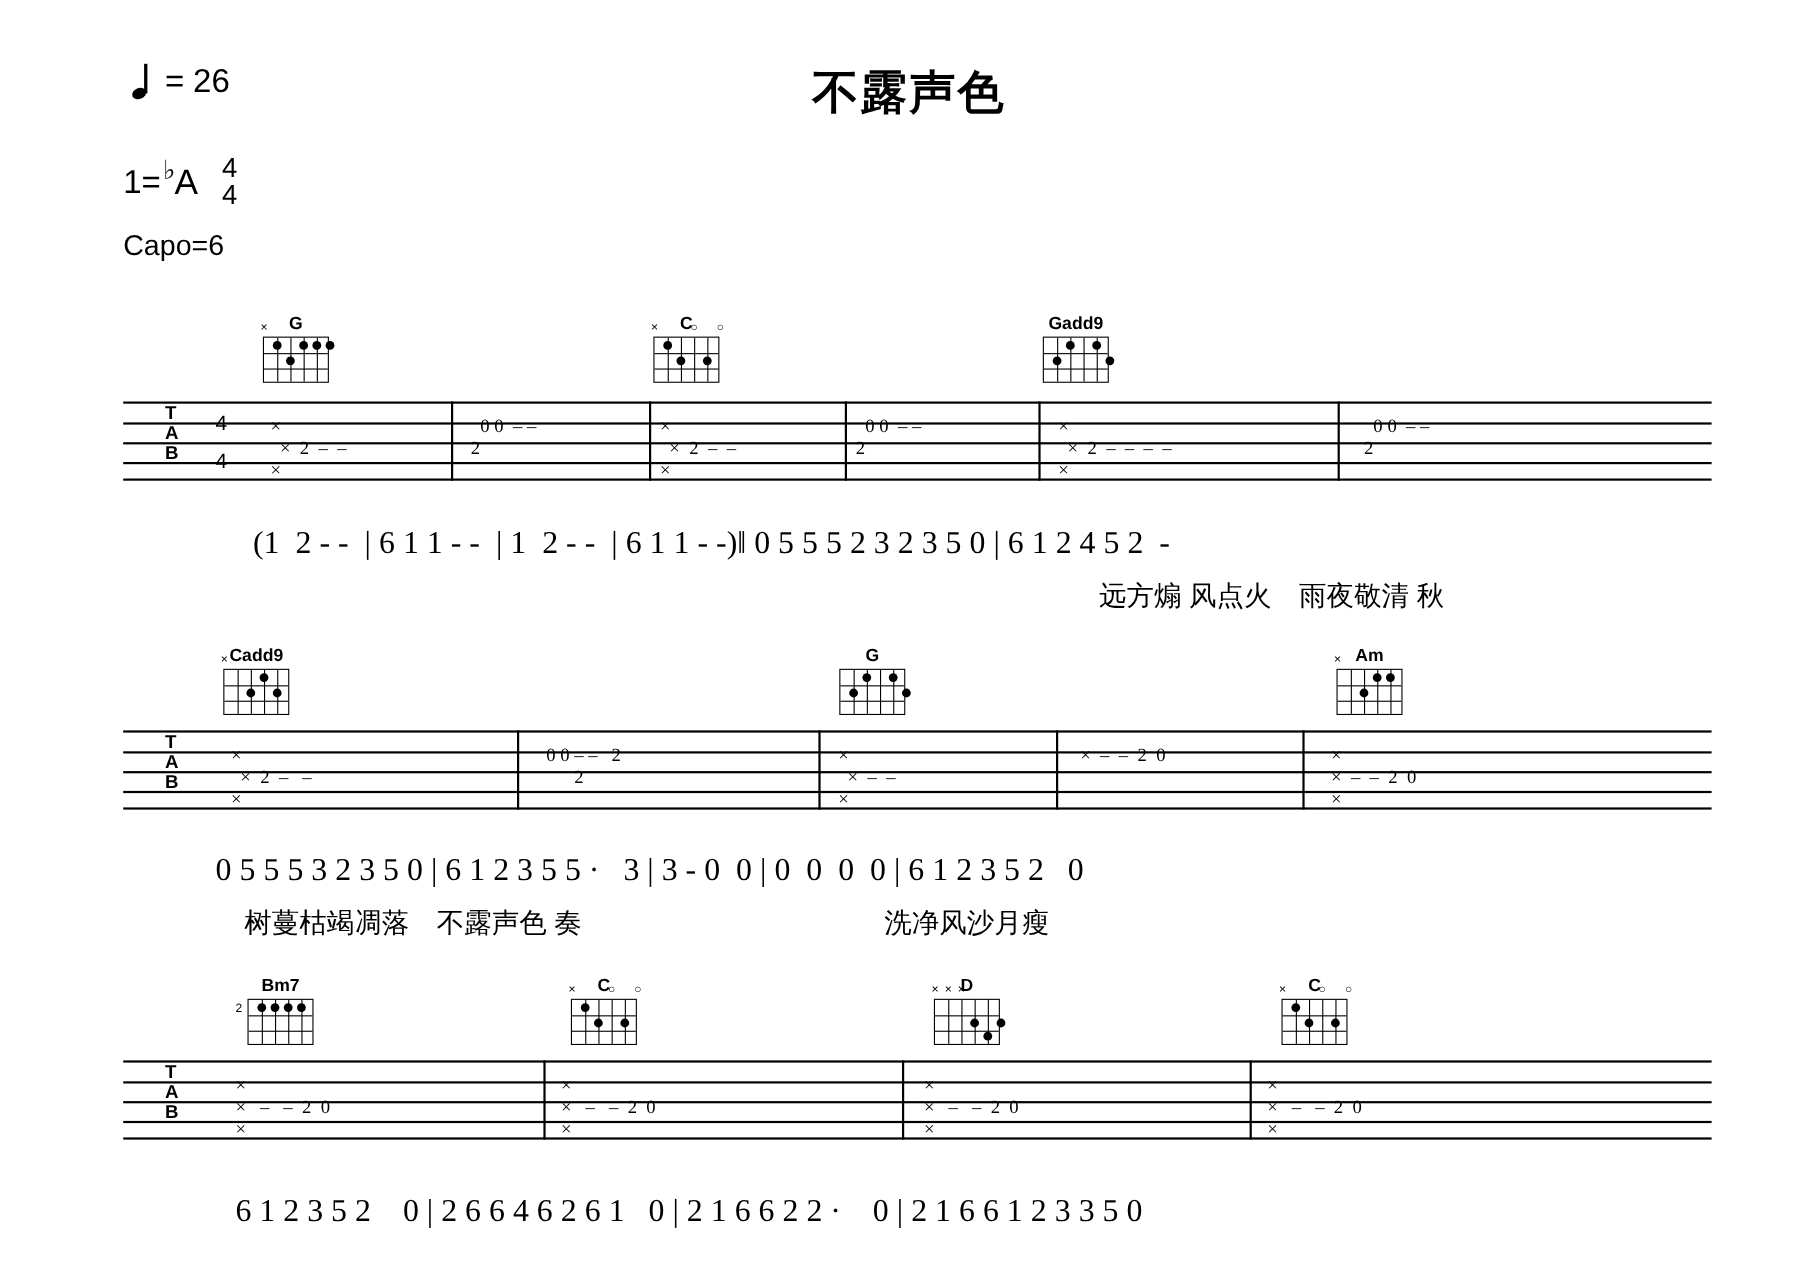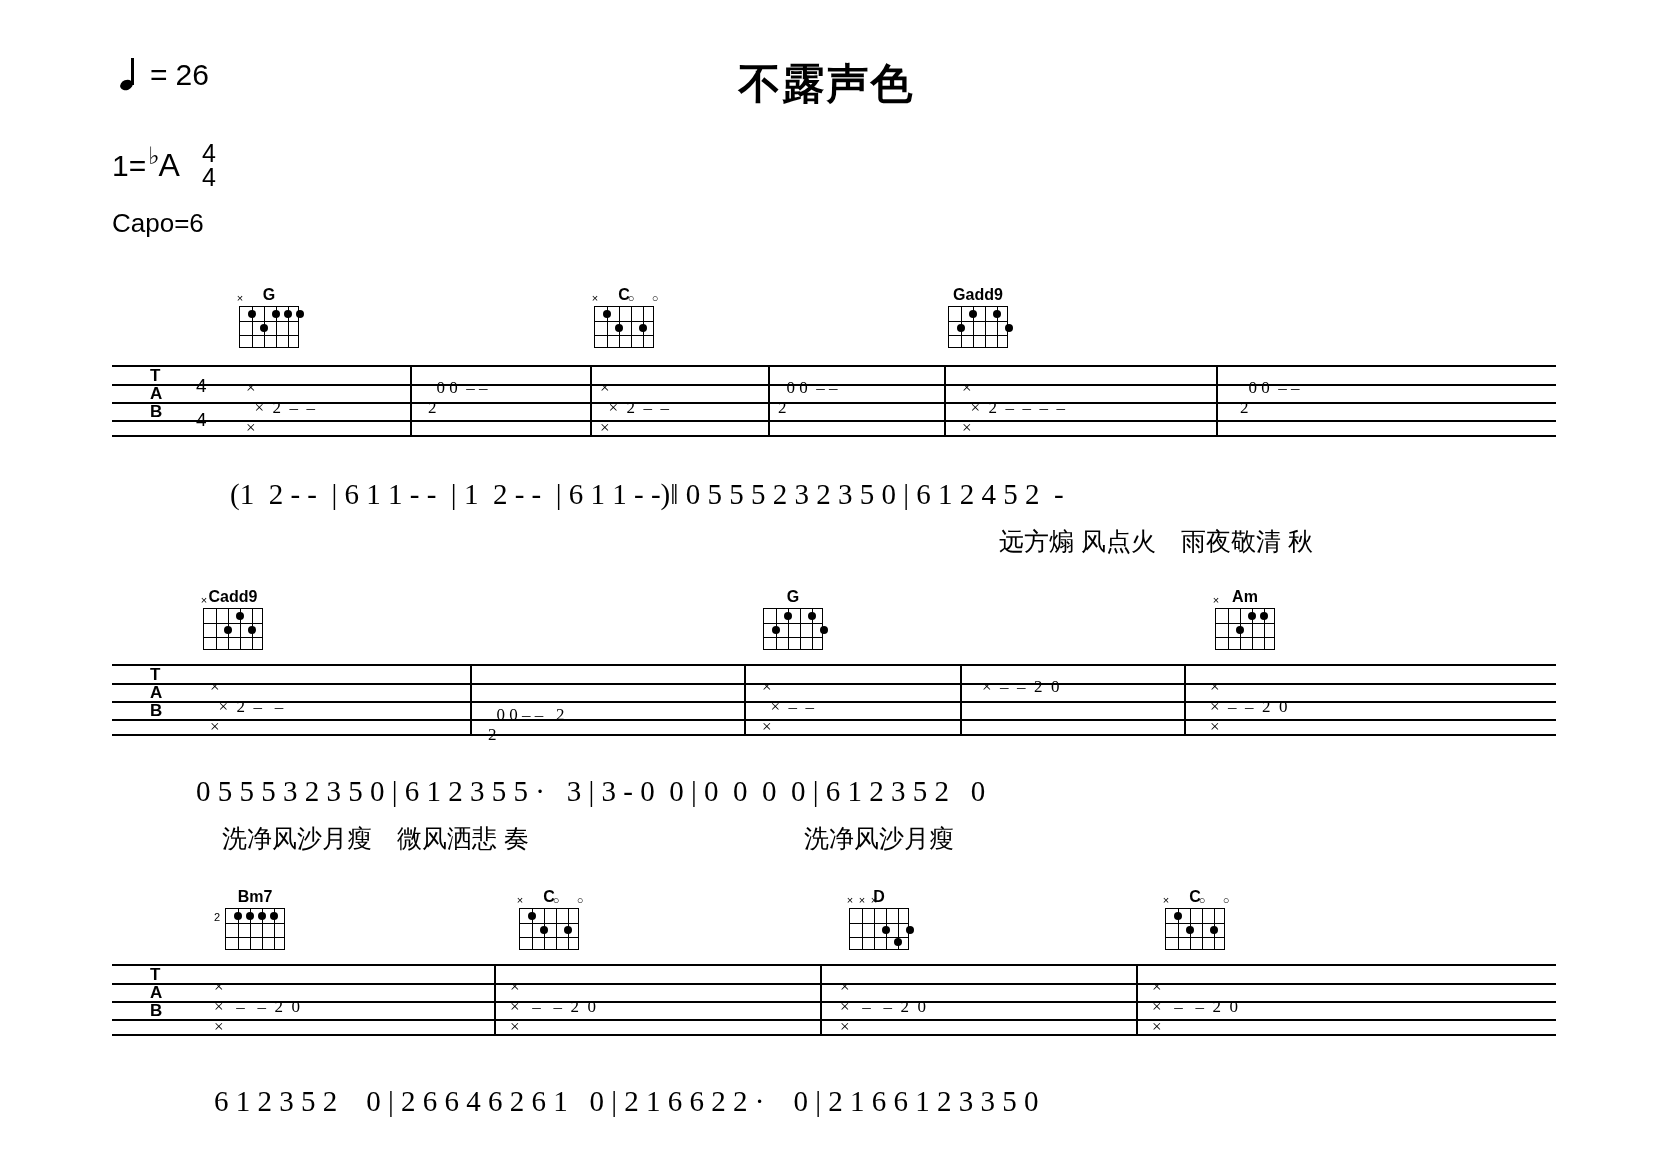--- a/index.html
+++ b/index.html
@@ -382,27 +382,27 @@
         <span class="line l3"></span>
     </div>
     <div class="tab-letters" style="left:150px; top:666px;">T<br>A<br>B</div>
 
     <div class="barline" style="left:470px; top:664px;"></div>
     <div class="barline" style="left:744px; top:664px;"></div>
     <div class="barline" style="left:960px; top:664px;"></div>
     <div class="barline" style="left:1184px; top:664px;"></div>
 
     <div class="tabnotes" style="left:210px; top:677px;">×<br>  ×  2  –   –<br>×</div>
-    <div class="tabnotes" style="left:488px; top:705px;">  0 0 – –   2<br>2</div>
+    <div class="tabnotes" style="left:488px; top:677px;text-align:center;">  0 0 – –   2<br>2</div>
     <div class="tabnotes" style="left:762px; top:677px;">×<br>  ×  –  –<br>×</div>
     <div class="tabnotes" style="left:982px; top:677px;">×  –  –  2  0</div>
     <div class="tabnotes" style="left:1210px; top:677px;">×<br>×  –  –  2  0<br>×</div>
 
     <div class="jianpu" style="left:196px; top:775px;">0 5 5 5 3 2 3 5 0 | 6 1 2 3 5 5 ·   3 | 3 - 0  0 | 0  0  0  0 | 6 1 2 3 5 2   0</div>
-    <div class="lyrics" style="left:222px; top:822px;">洗净风沙月瘦　微风洒悲 奏　　　　　　　　　　　洗净风沙月瘦</div>
+    <div class="lyrics" style="left:222px; top:822px;">树蔓枯竭凋落　不露声色 奏　　　　　　　　　　　洗净风沙月瘦</div>
   </div>
 
   <div class="system">
 
     <div class="chord" style="left:222px; top:888px;">
       <div class="name">Bm7</div>
       <div class="grid">
         <span class="v" style="left:12px"></span>
           <span class="v" style="left:24px"></span>
         <span class="v" style="left:36px"></span>

